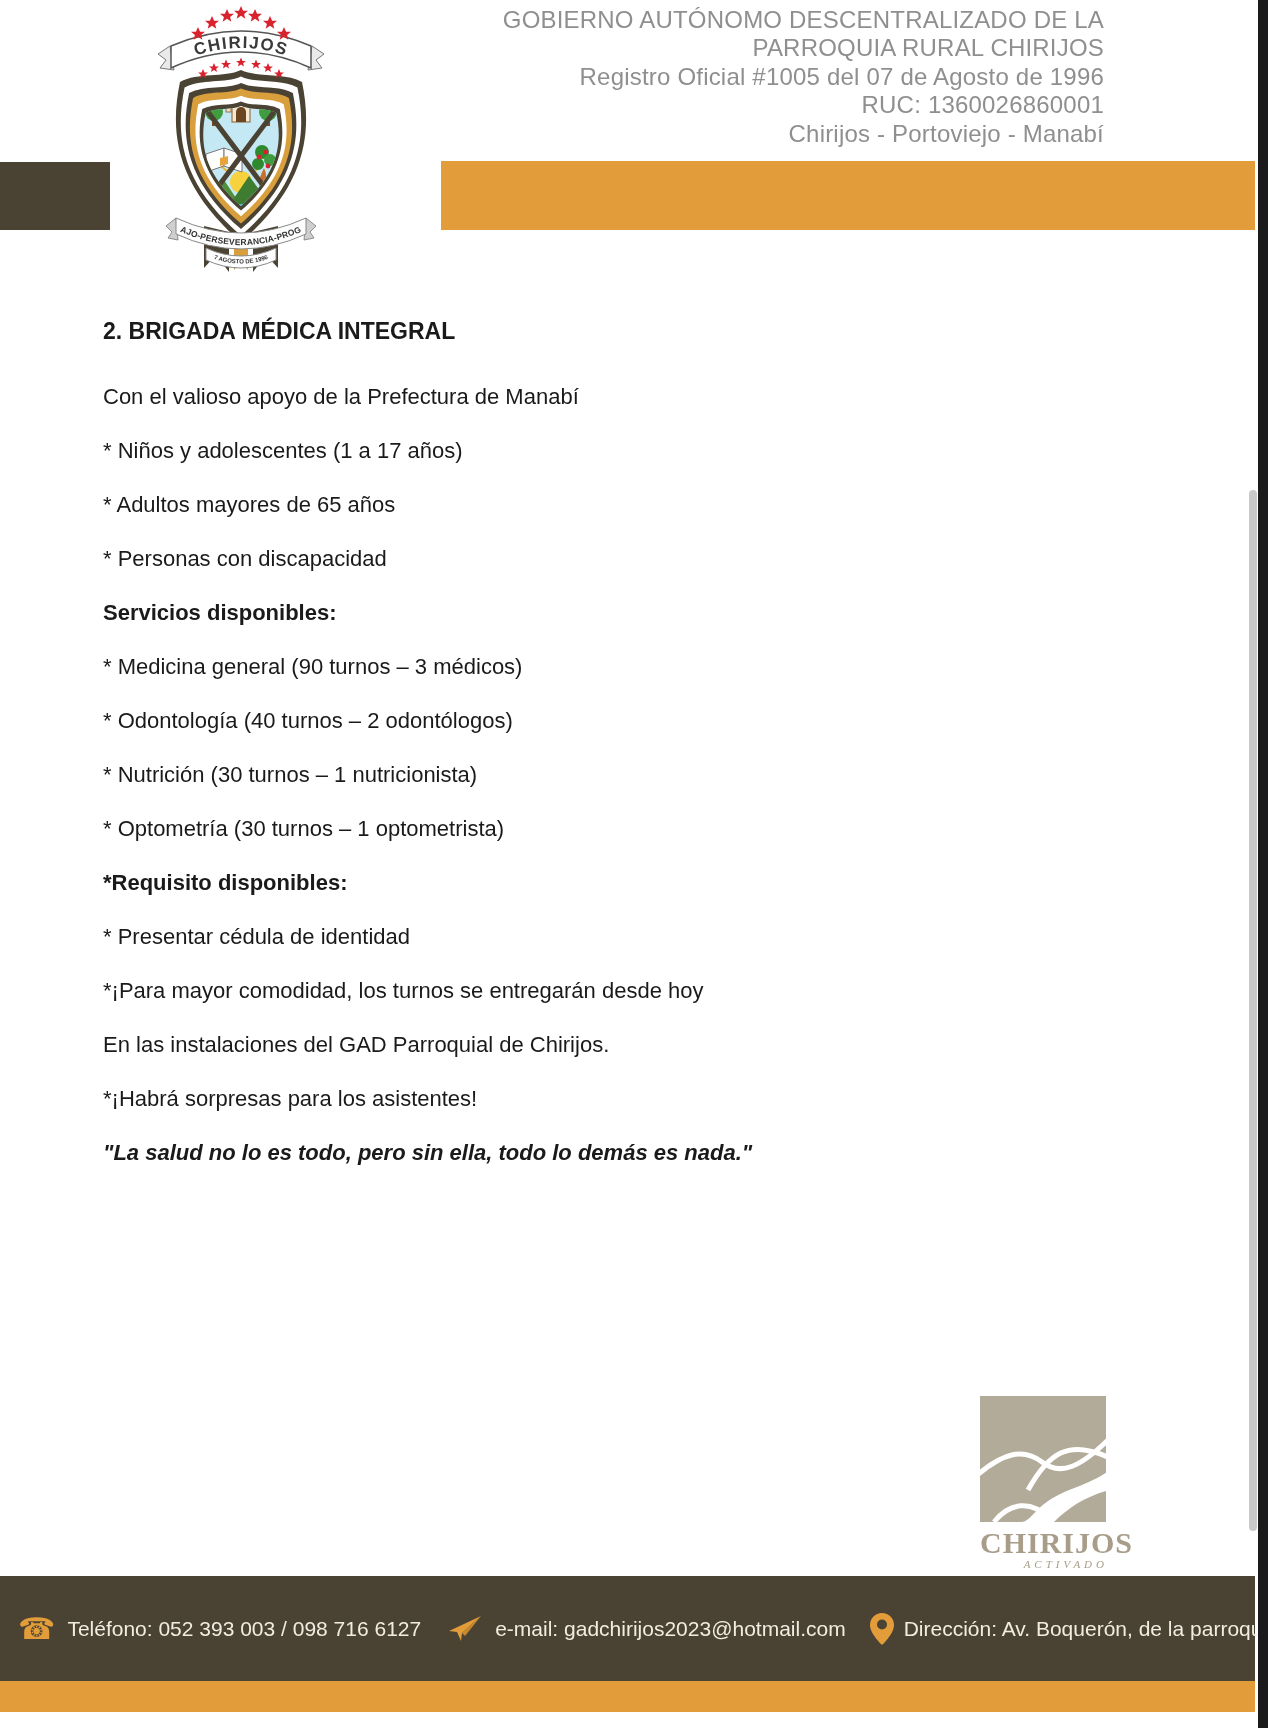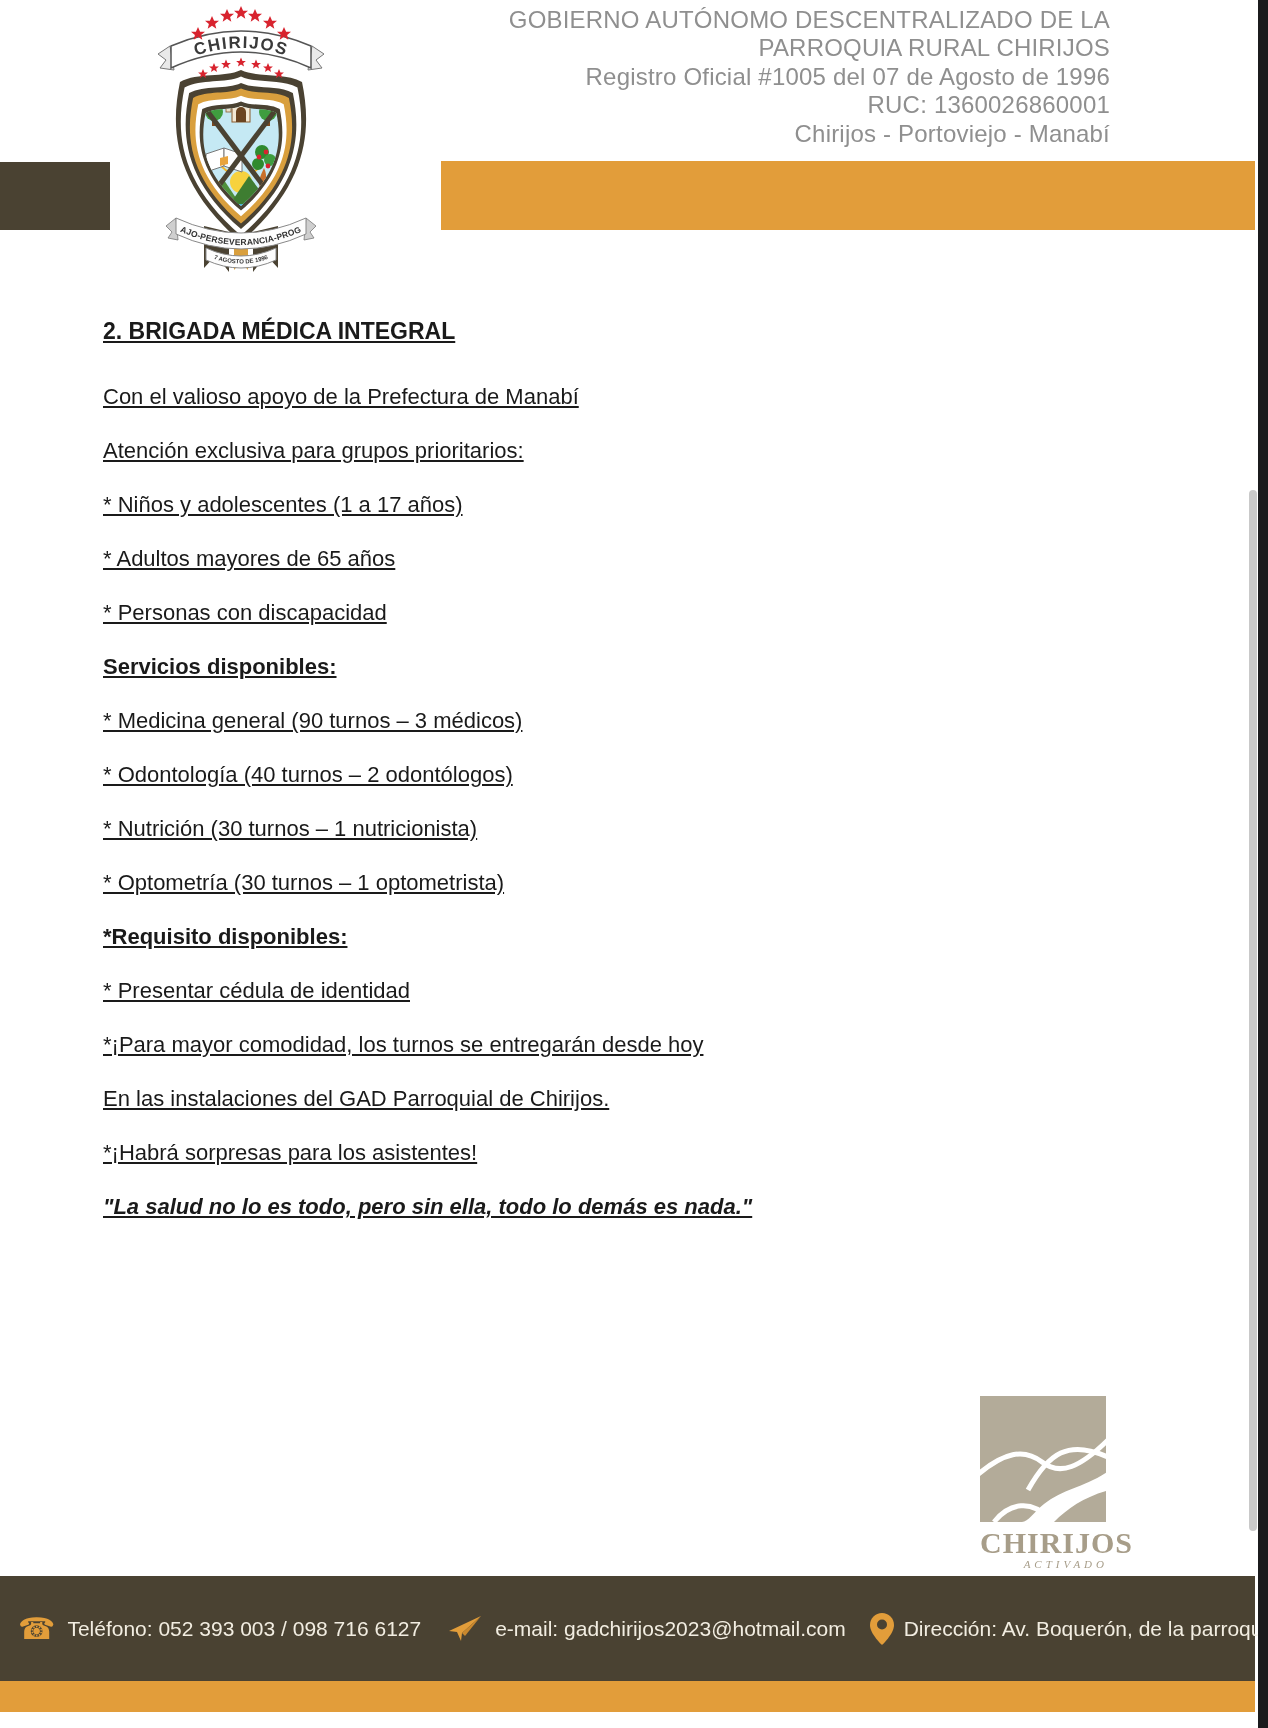--- a/index.html
+++ b/index.html
@@ -2,31 +2,31 @@
 <html><head>
 <meta charset="utf-8">
 <style>
   html,body{margin:0;padding:0;}
   body{
     width:1268px;height:1728px;position:relative;overflow:hidden;
     background:#ffffff;font-family:"Liberation Sans",sans-serif;
   }
   
   .org-block{
-    position:absolute;top:6px;right:158px;text-align:right;
+    position:absolute;top:6px;right:164px;text-align:right;
     color:#8f8f8f;font-size:24px;line-height:28.4px;letter-spacing:.2px;
   }
   
   .bar-dark-left{position:absolute;left:0;top:162px;width:110px;height:68px;background:#4a4232;}
   .bar-orange-top{position:absolute;left:441px;top:161px;width:814px;height:69px;background:#e29d3a;}
   
   .crest{position:absolute;left:146px;top:6px;width:190px;height:272px;}
   
   .doc{position:absolute;left:103px;top:320px;width:1060px;color:#1a1a1a;}
-  .doc p{margin:0 0 32px 0;font-size:22px;line-height:22px;text-decoration:underline;}
+  .doc p{margin:0 0 32px 0;font-size:22px;line-height:22px;}
   .doc p.title{font-size:23px;font-weight:bold;margin-bottom:44px;}
   .doc p.bold{font-weight:bold;}
   .doc p.quote{font-weight:bold;font-style:italic;}
   
   .brand{position:absolute;left:980px;top:1396px;width:150px;}
   .brand .mark{display:block;}
   .brand .word{
     font-family:"Liberation Serif",serif;font-weight:bold;font-size:30px;
     color:#a79d89;letter-spacing:1px;margin-top:6px;line-height:30px;
   }
@@ -169,21 +169,20 @@
     <path d="M60,242 Q95,258 130,242 L130,254 Q95,270 60,254 Z" fill="#fdfdfd" stroke="#888" stroke-width="1"></path>
     <text font-family="Liberation Sans, sans-serif" font-size="6" font-weight="bold" fill="#333">
       <textPath href="#dt" startOffset="50%" text-anchor="middle">7 AGOSTO DE 1996</textPath>
     </text>
   </g>
 </svg>
 
 <div class="doc">
   <p class="title">2. BRIGADA MÉDICA INTEGRAL</p>
   <p>Con el valioso apoyo de la Prefectura de Manabí</p>
-  <p>Atención exclusiva para grupos prioritarios:</p>
   <p>* Niños y adolescentes (1 a 17 años)</p>
   <p>* Adultos mayores de 65 años</p>
   <p>* Personas con discapacidad</p>
   <p class="bold">Servicios disponibles:</p>
   <p>* Medicina general (90 turnos – 3 médicos)</p>
   <p>* Odontología (40 turnos – 2 odontólogos)</p>
   <p>* Nutrición (30 turnos – 1 nutricionista)</p>
   <p>* Optometría (30 turnos – 1 optometrista)</p>
   <p class="bold">*Requisito disponibles:</p>
   <p>* Presentar cédula de identidad</p>

